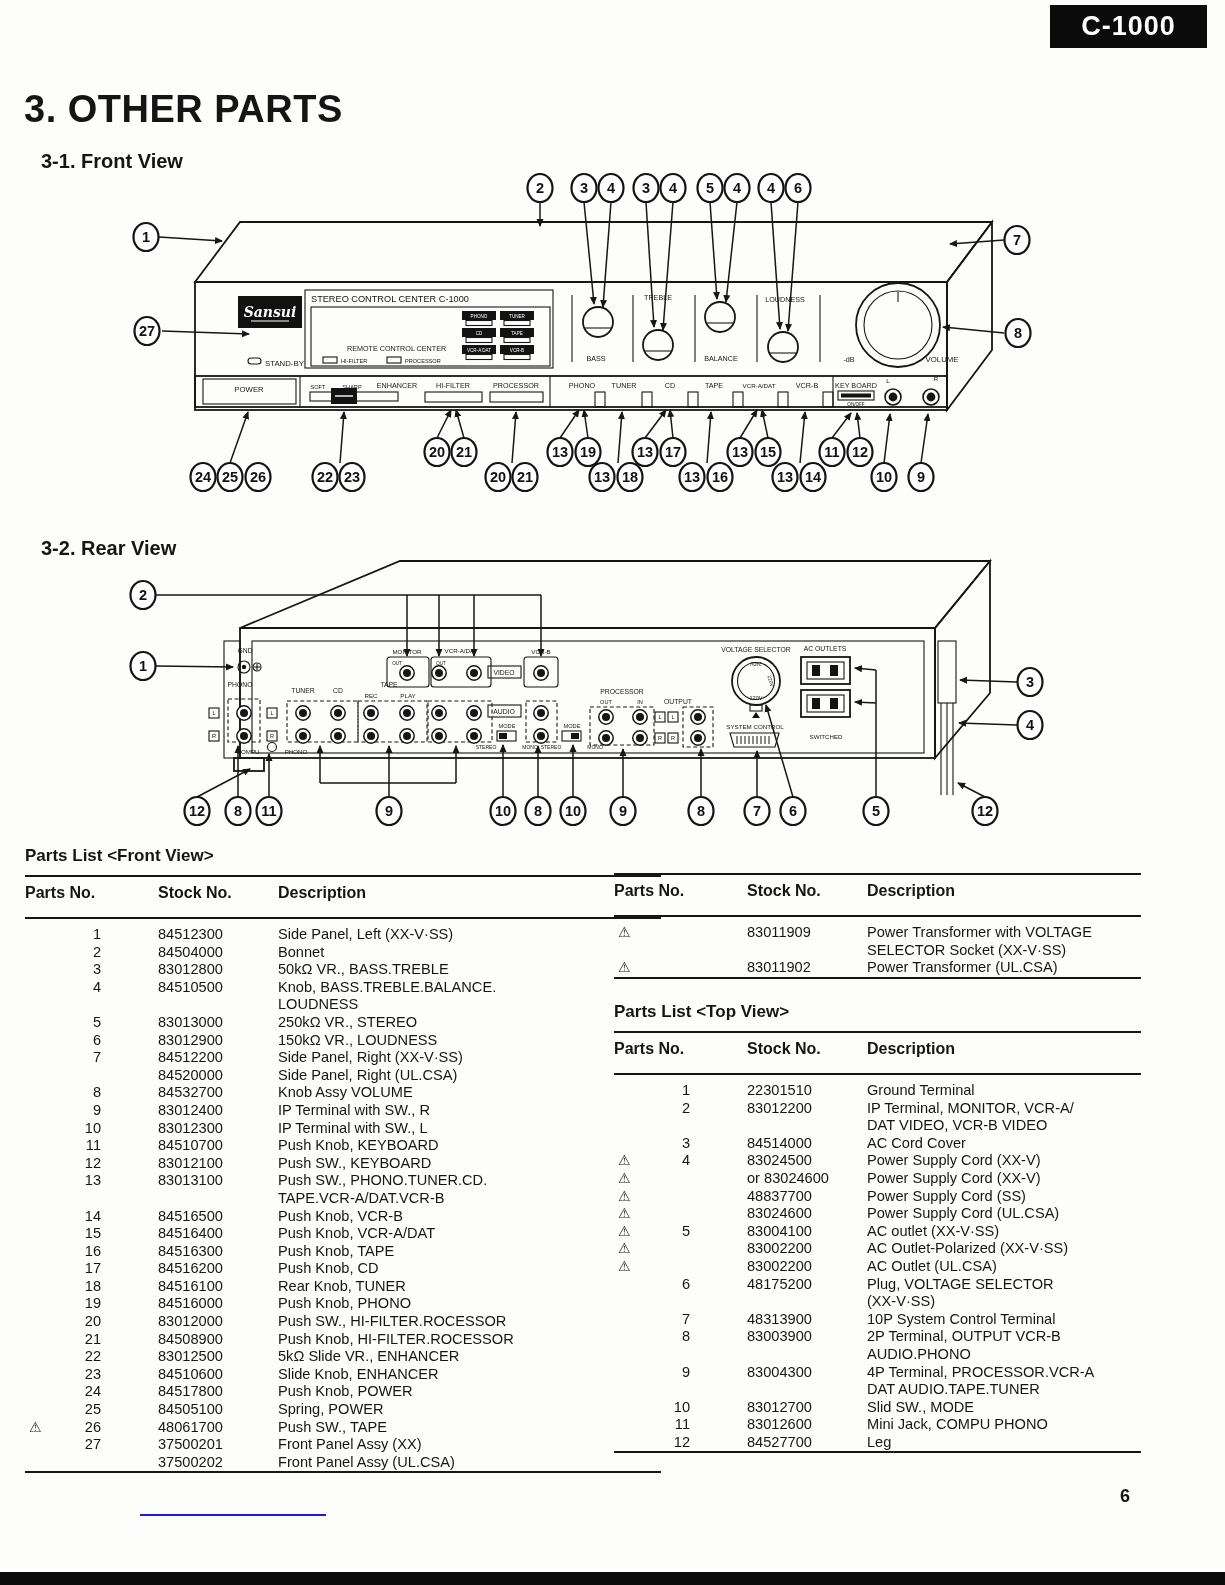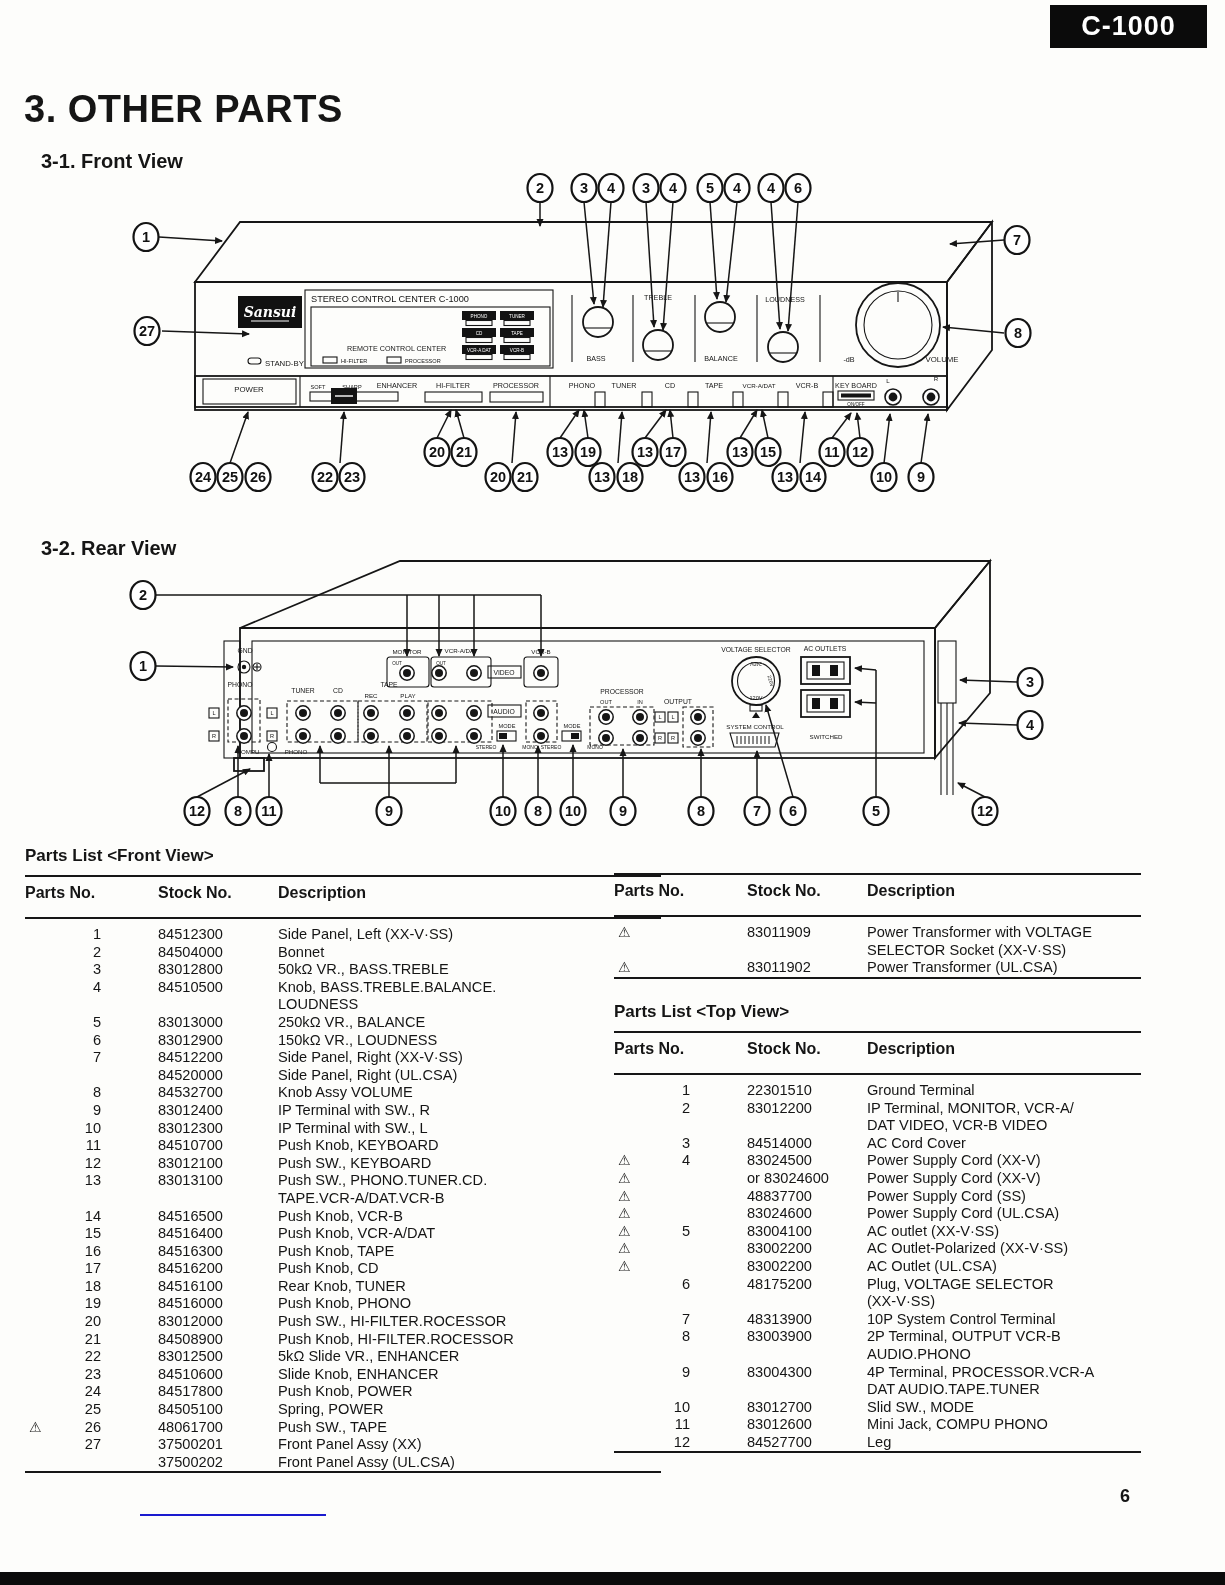--- a/index.html
+++ b/index.html
@@ -542,21 +542,21 @@
           </tr>
           <tr>
             <td class="c-part"><span class="warn"></span><span class="pnum">4</span></td>
             <td class="c-stock">84510500</td>
             <td class="c-desc">Knob, BASS.TREBLE.BALANCE.
 LOUDNESS</td>
           </tr>
           <tr>
             <td class="c-part"><span class="warn"></span><span class="pnum">5</span></td>
             <td class="c-stock">83013000</td>
-            <td class="c-desc">250kΩ VR., BALANCE</td>
+            <td class="c-desc">250kΩ VR., STEREO</td>
           </tr>
           <tr>
             <td class="c-part"><span class="warn"></span><span class="pnum">6</span></td>
             <td class="c-stock">83012900</td>
             <td class="c-desc">150kΩ VR., LOUDNESS</td>
           </tr>
           <tr>
             <td class="c-part"><span class="warn"></span><span class="pnum">7</span></td>
             <td class="c-stock">84512200</td>
             <td class="c-desc">Side Panel, Right (XX-V·SS)</td>

